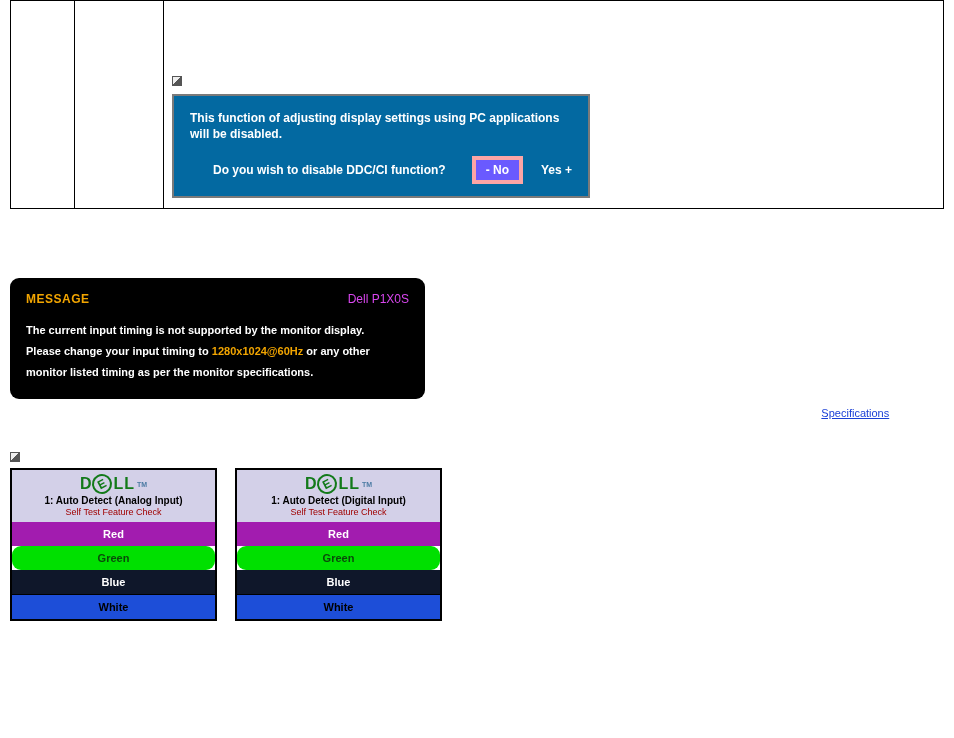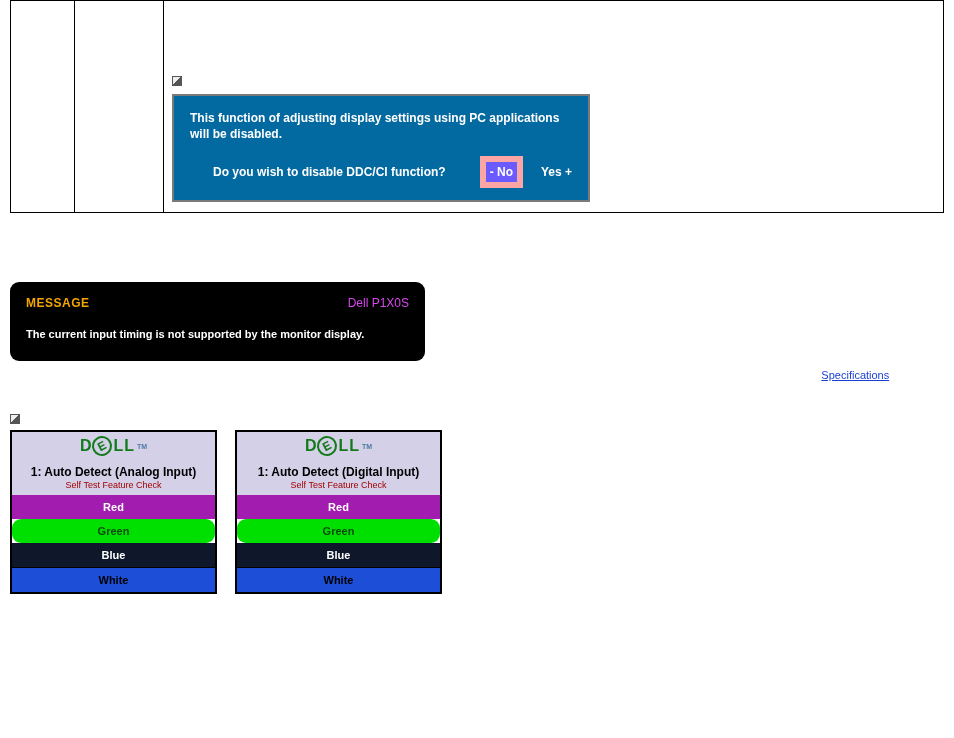--- a/index.html
+++ b/index.html
@@ -74,22 +74,22 @@
     display: flex;
     align-items: center;
     justify-content: space-between;
     font-size: 12px;
   }
   .ddc-q { flex: 1; margin-left: 23px; }
   .ddc-right { display: flex; align-items: center; gap: 18px; }
   .ddc-no {
     background: #6a5aff;
     color: #fff;
-    padding: 3px 4px;
-    border: 6px solid #fca5a5;
+    padding: 3px 10px;
+    border: 4px solid #fca5a5;
     font-weight: bold;
     font-size: 12px;
   }
   .ddc-yes { color: #fff; font-weight: bold; font-size: 12px; }
 
   
   .section-gap { height: 26px; }
   .h-warn {
     color: #009a47; 
     font-size: 15px;
@@ -180,21 +180,21 @@
     border: 2px solid #137a1a;
     border-radius: 50%;
     align-items: center;
     justify-content: center;
     transform: rotate(-28deg);
     font-size: 12px;
     color: #137a1a;
     line-height: 1;
   }
   .tm { font-size: 7px; color: #4b7aa3; vertical-align: super; margin-left: 2px; font-weight: bold; }
-  .stfc .sub1 { font-size: 12px; font-weight: bold; color: #000; margin-top: 9px; text-align: center; }
+  .stfc .sub1 { font-size: 10px; font-weight: bold; color: #000; margin-top: 1px; text-align: center; }
   .stfc .sub2 { font-size: 9px; color: #a00000; margin-top: 1px; padding-bottom: 3px; }
   .bar { font-weight: bold; font-size: 11px; padding: 6px 0; }
   .bar-red   { background: #a21caf; color: #fff; }
   .bar-green { background: #00e000; color: #0a4a0a; border-radius: 9px; }
   .bar-blue  { background: #0f172a; color: #fff; }
   .bar-white { background: #1d4ed8; color: #000; border-top: 1px solid #000; }
 
   .trailing {
     font-size: 11px;
     margin-top: 10px;
@@ -240,20 +240,24 @@
   <h3 class="h-warn">OSD Warning Messages</h3>
   <p class="warn-intro">The following warning messages may appear on the screen indicating that the monitor is out of synchronization.</p>
 
   <div class="msg-box">
     <div class="msg-head">
       <span class="msg-title">MESSAGE</span>
       <span class="msg-model">Dell P1X0S</span>
     </div>
     <div class="msg-body">
       <div>The current input timing is not supported by the monitor display.</div>
+      <div>
+        <span>Please change your input timing to </span><span class="timing">1280x1024@60Hz</span><span> or any other</span>
+      </div>
+      <div>monitor listed timing as per the monitor specifications.</div>
     </div>
   </div>
 
   <p class="after-msg">
     <span class="white-text">This means that the monitor cannot synchronize with the signal that it is receiving from the computer. Either the signal is too high or too low for the monitor to use. See </span>
     <a href="#">Specifications</a>
     <span class="white-text"> for the Horizontal and Vertical frequency ranges addressable by this monitor. Recommended mode is 1280x1024 @ 60Hz.</span>
   </p>
 
   <div class="note-line2">

